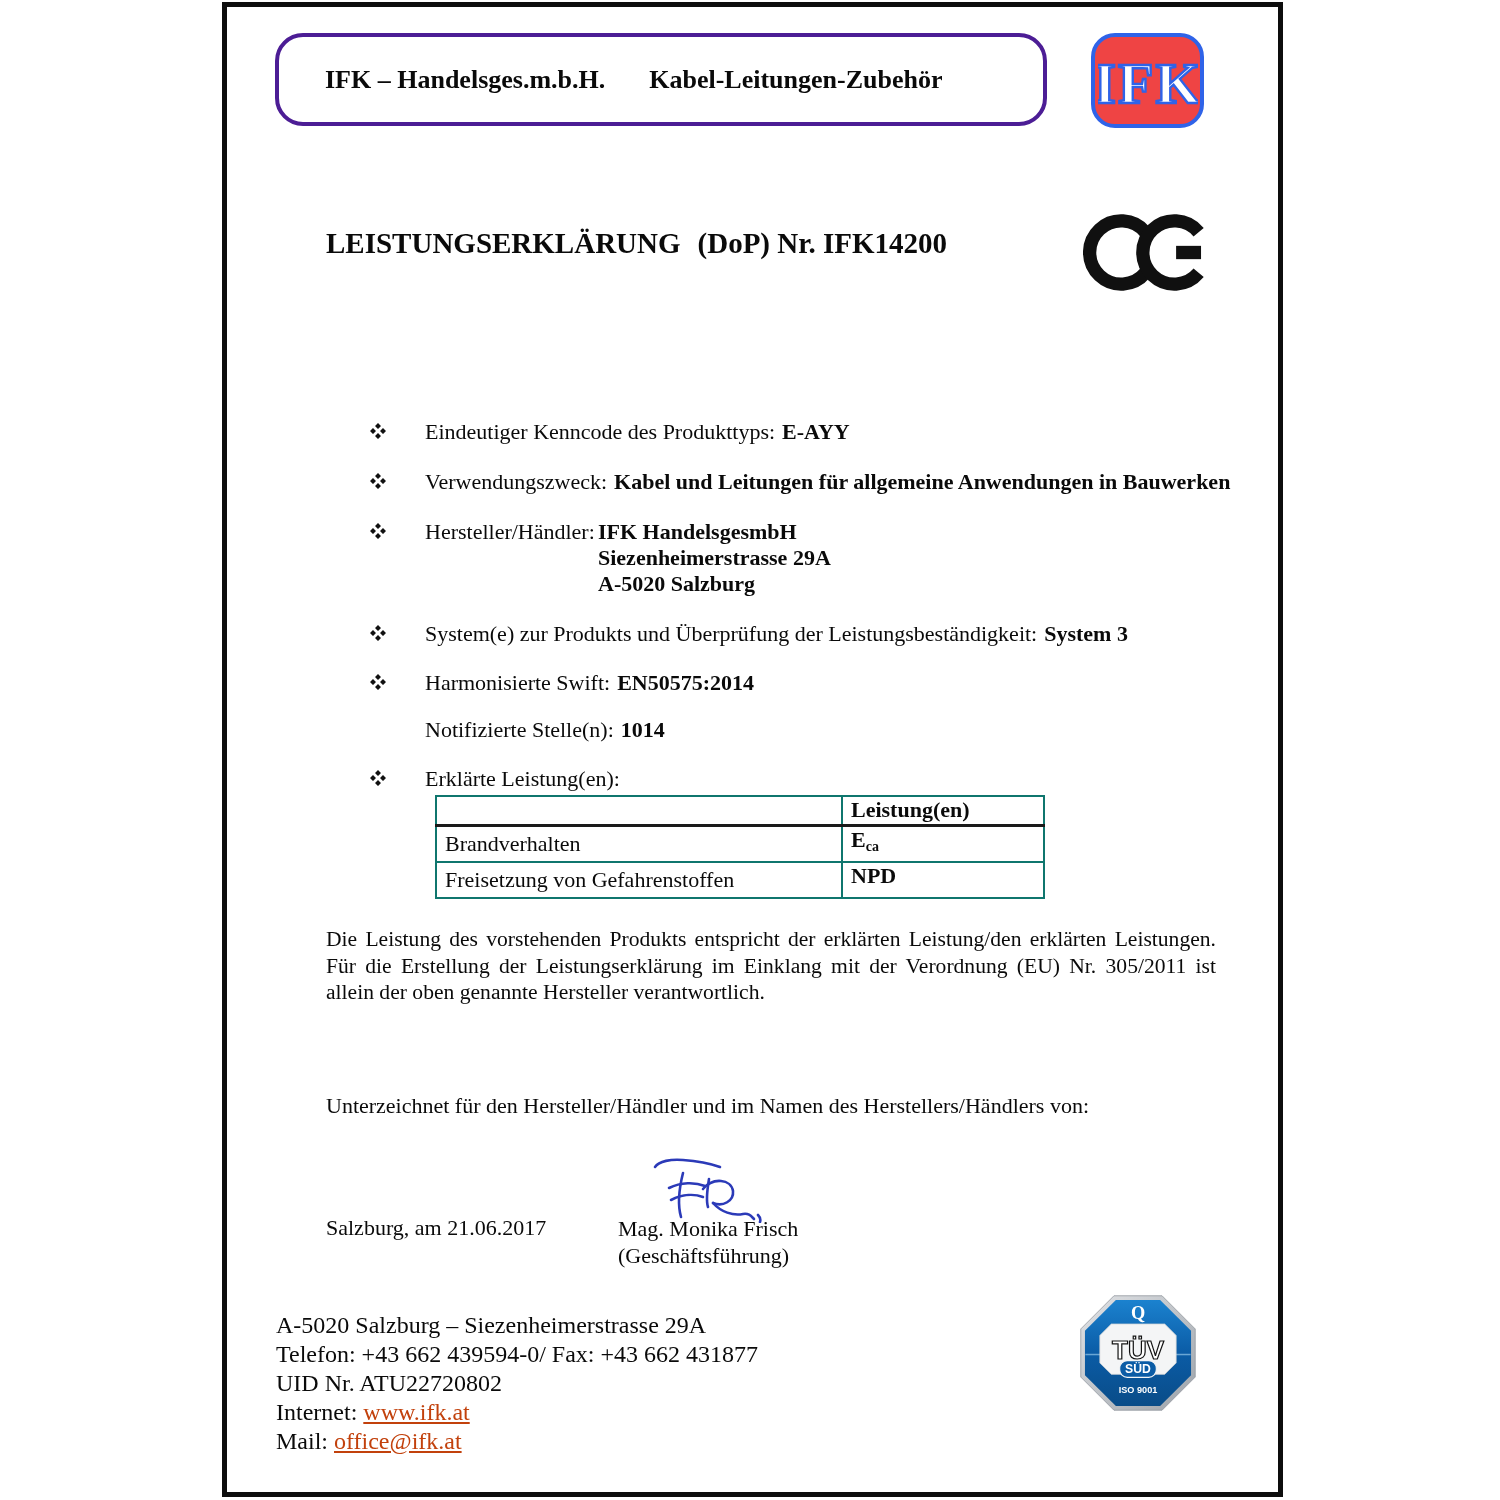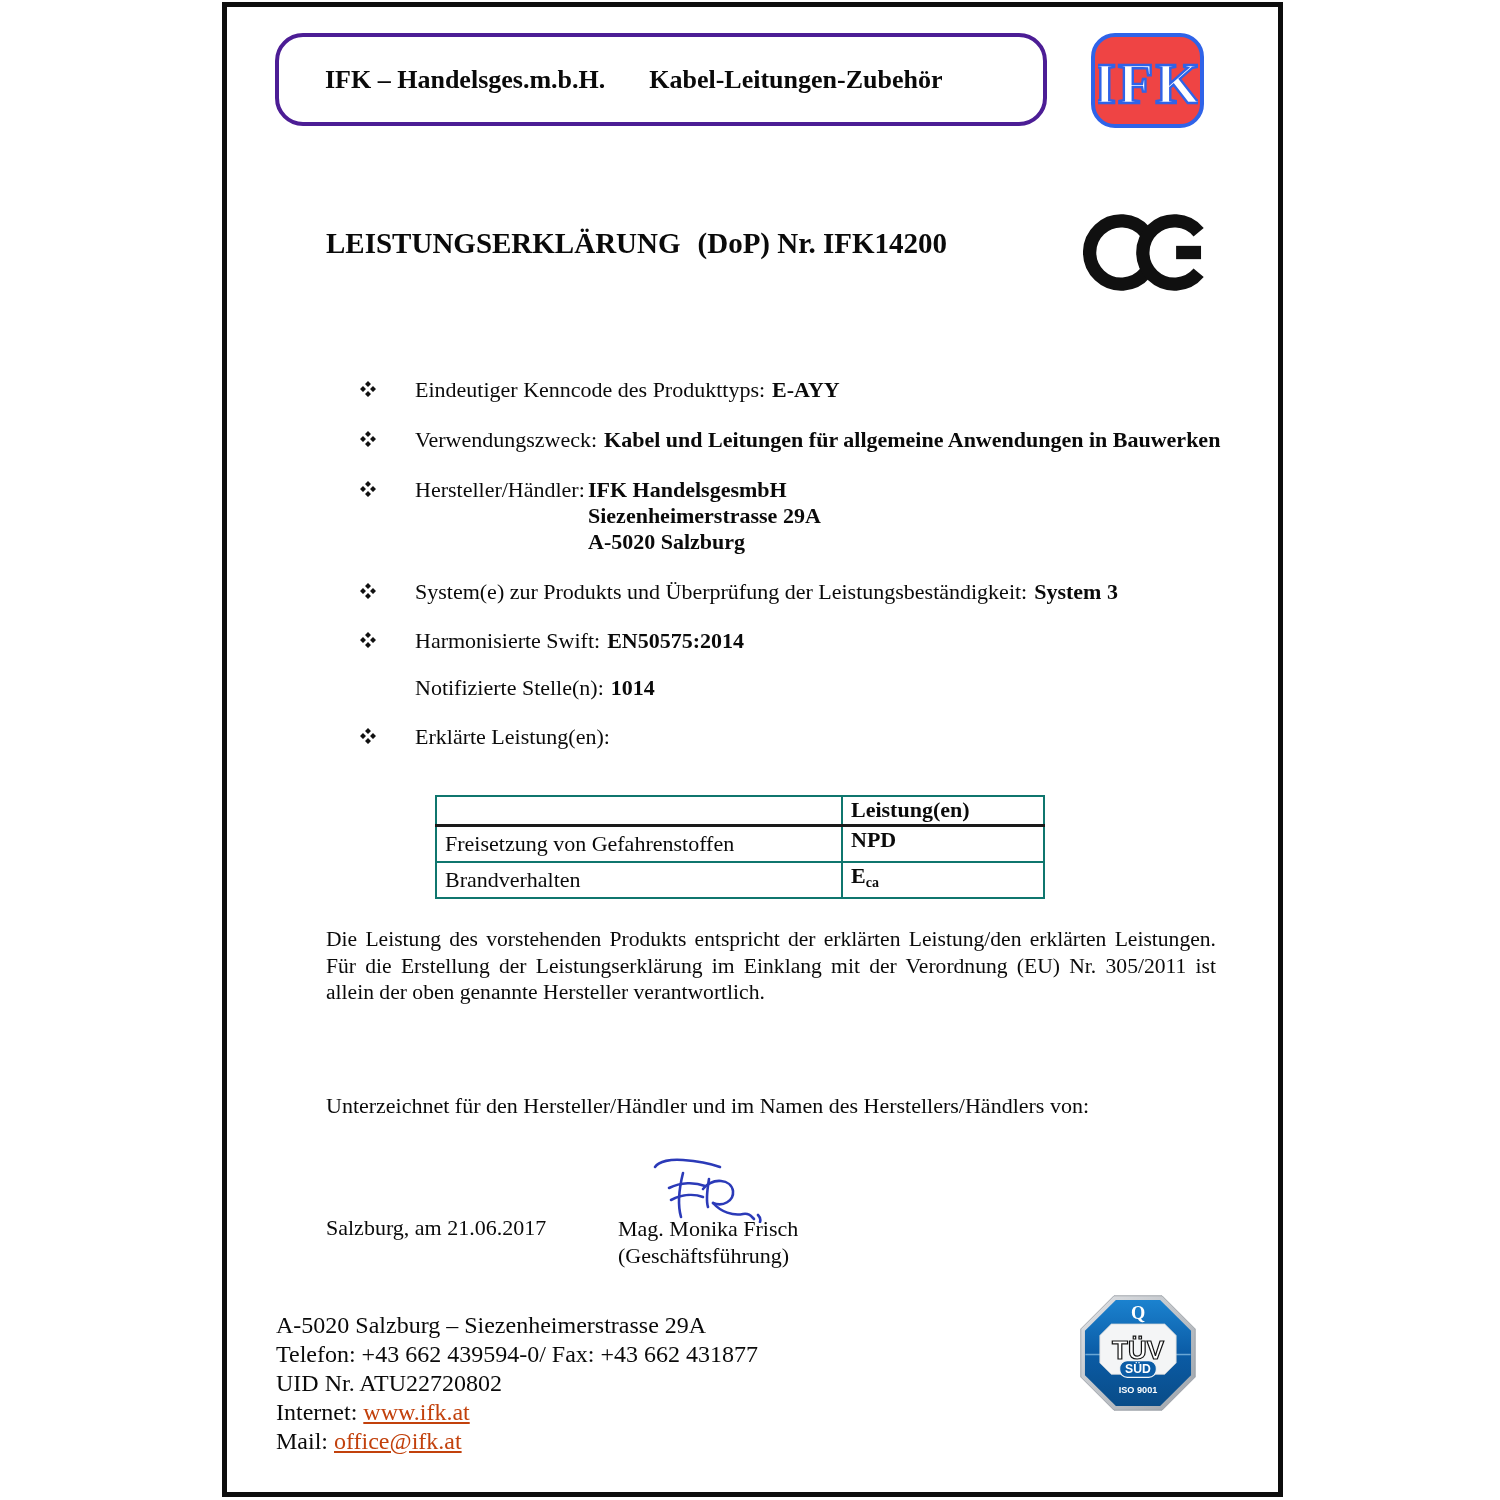--- a/index.html
+++ b/index.html
@@ -27,21 +27,21 @@
     border:4px solid #2f63e8;border-radius:24px;
     display:flex;align-items:center;justify-content:center;background:#ef4444;
   }
 
   
   .title-row{left:99px;top:220px;font-size:29px;font-weight:bold;white-space:nowrap;}
   .title-part2{margin-left:17px;}
   .ce{left:856px;top:198px;}
 
   
-  .b-row{left:0;width:100%;height:30px;}
+  .b-row{left:10px;width:100%;height:30px;margin-top:42px;}
   .b-ico{position:absolute;left:133px;top:4px;width:16px;height:16px;fill:#111;}
   .b-txt{position:absolute;left:188px;top:0;font-size:22px;line-height:26px;white-space:nowrap;}
   .lbl{font-weight:normal;}
   .val{font-weight:bold;margin-left:7px;}
   .val-block{position:absolute;left:361px;top:0;font-size:22px;line-height:26px;font-weight:bold;}
 
   
   .perf-table{left:208px;top:788px;border-collapse:collapse;table-layout:fixed;}
   .perf-table td{
     border:2px solid #0f766e;font-size:22px;line-height:24px;
@@ -151,26 +151,26 @@
     <span class="b-txt"><span class="lbl">Erklärte Leistung(en):</span></span>
   </div>
 
   <table class="abs perf-table">
     <tbody>
         <tr class="hdr">
       <td class="col-prop"></td>
       <td class="col-val">Leistung(en)</td>
     </tr>
     <tr>
+      <td class="col-prop">Brandverhalten</td>
+      <td class="col-val"><span>E</span><span class="sub">ca</span></td>
+    </tr>
+    <tr>
       <td class="col-prop">Freisetzung von Gefahrenstoffen</td>
       <td class="col-val"><span>NPD</span><span class="sub"></span></td>
-    </tr>
-    <tr>
-      <td class="col-prop">Brandverhalten</td>
-      <td class="col-val"><span>E</span><span class="sub">ca</span></td>
     </tr>
   </tbody>
     </table>
 
   <div class="abs decl">Die Leistung des vorstehenden Produkts entspricht der erklärten Leistung/den erklärten Leistungen. Für die Erstellung der Leistungserklärung im Einklang mit der Verordnung (EU) Nr. 305/2011 ist allein der oben genannte Hersteller verantwortlich.</div>
 
   <div class="abs sign-intro">Unterzeichnet für den Hersteller/Händler und im Namen des Herstellers/Händlers von:</div>
 
   <svg class="abs sig" width="118" height="68" viewBox="0 0 118 68">
     <g fill="none" stroke="#2b3ab8" stroke-width="2.6" stroke-linecap="round">

